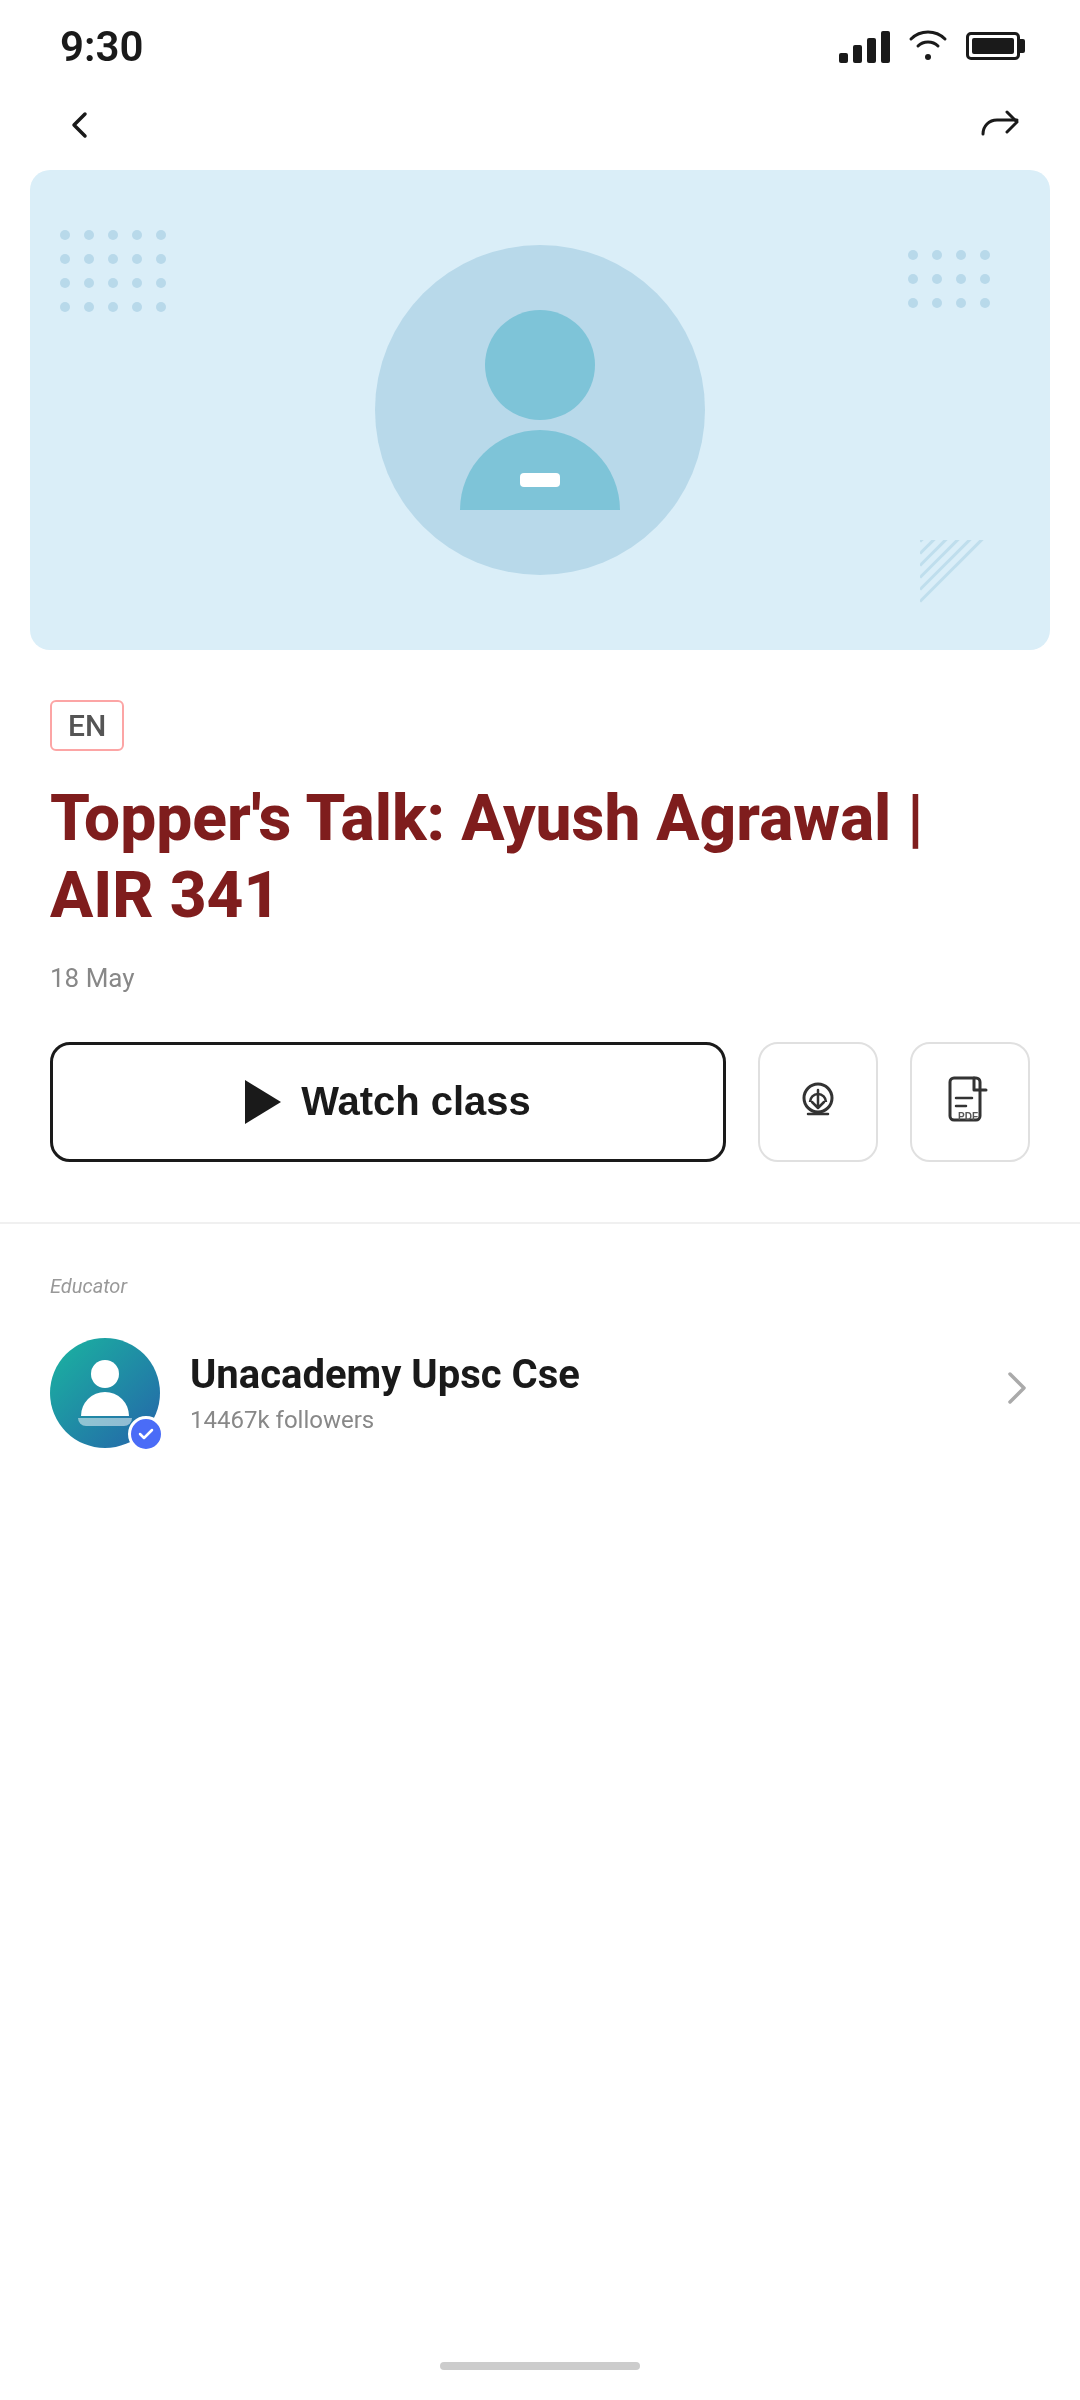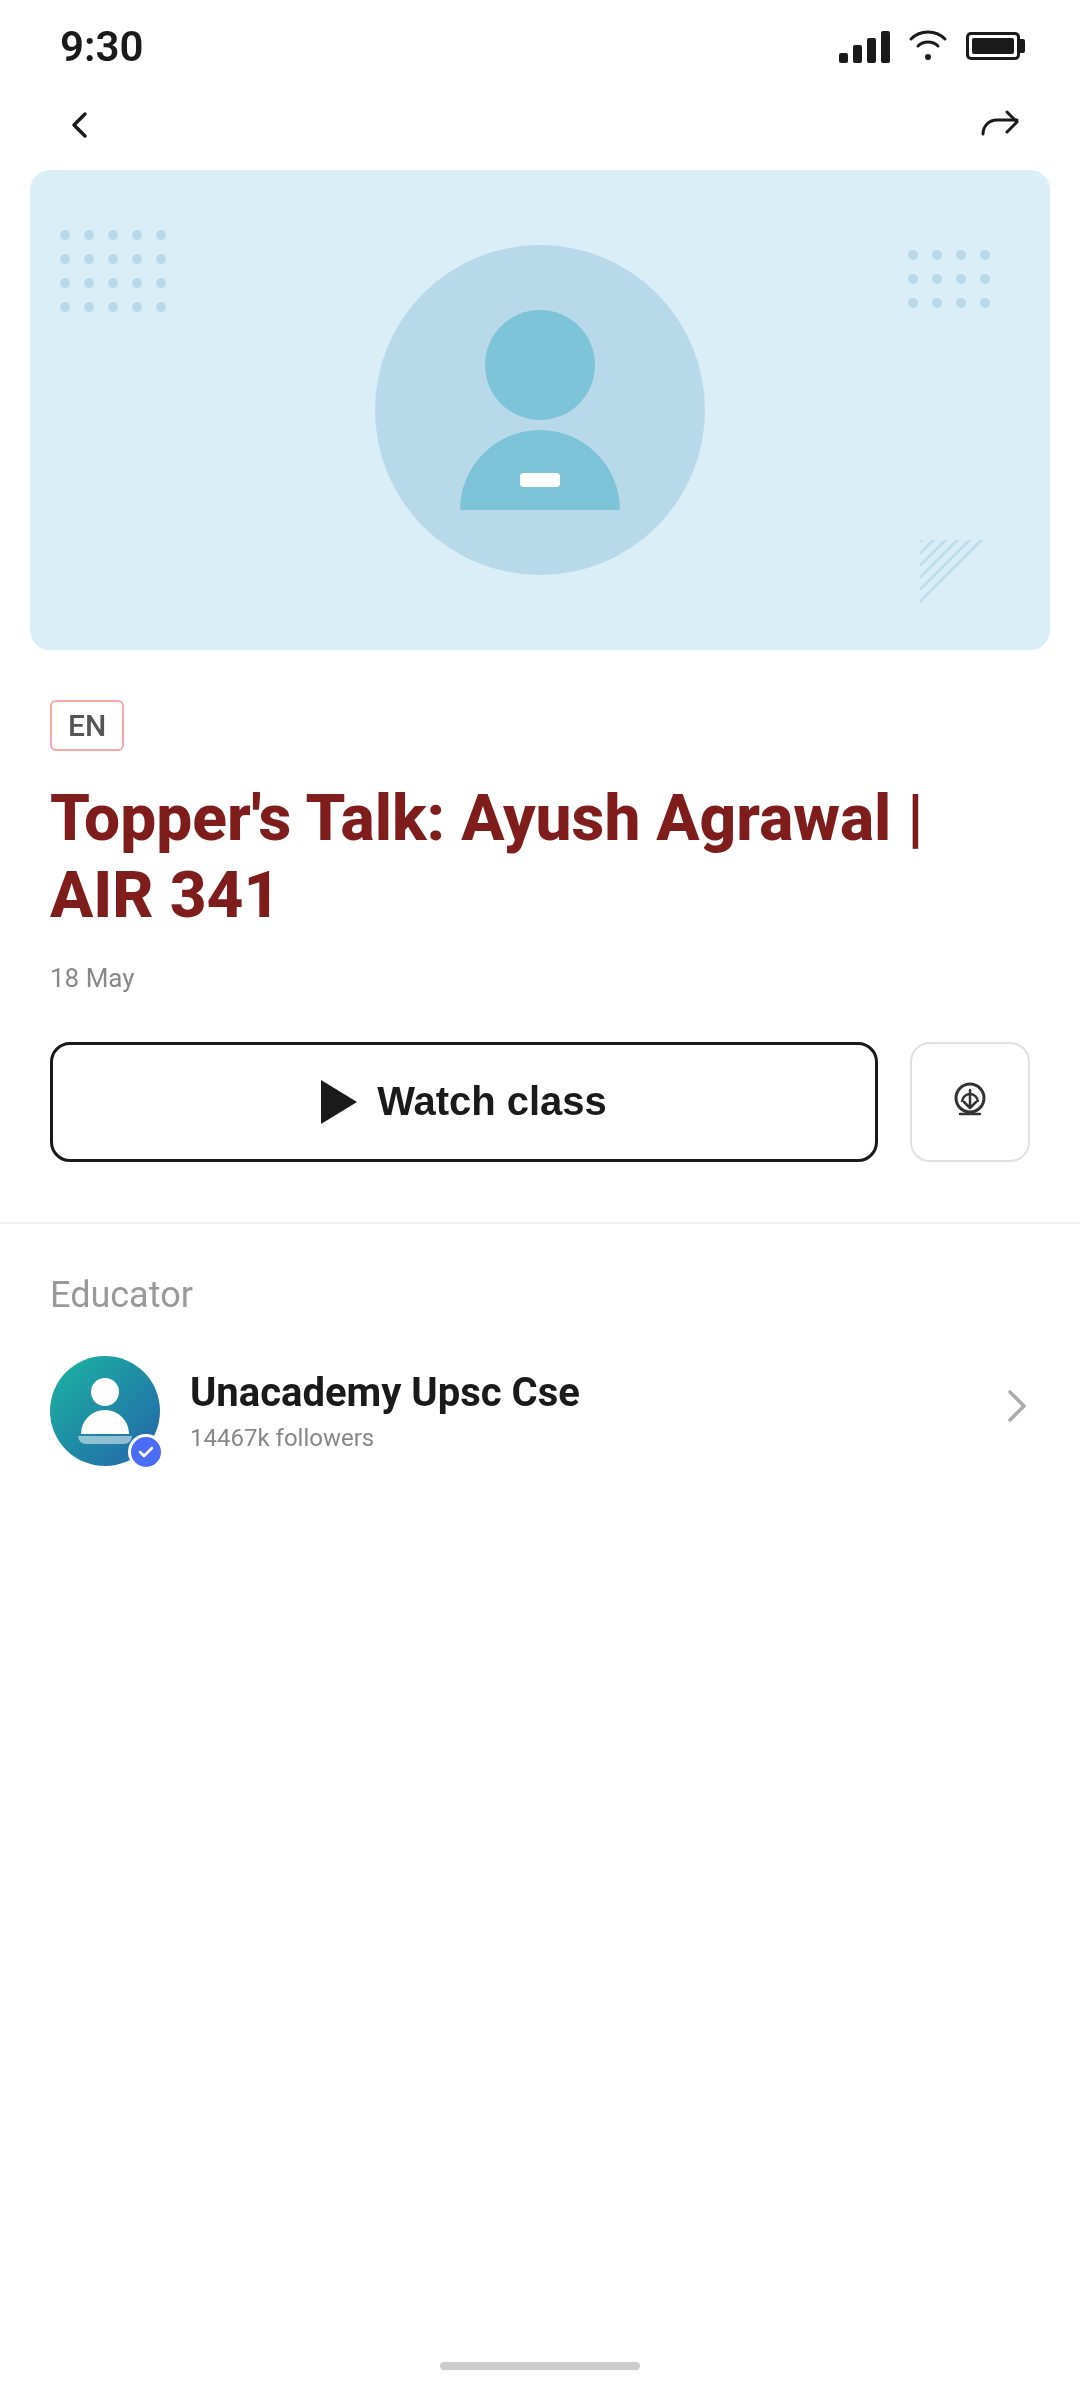--- a/index.html
+++ b/index.html
@@ -296,23 +296,24 @@
       background: #f0f0f0;
       margin: 0 -50px;
     }
 
     
     .educator-section {
       padding-top: 50px;
     }
 
     .educator-label {
-      font-size: 36px;
+      font-size: 20px;
       color: #999999;
       margin-bottom: 40px;
+      font-style: italic;
     }
 
     .educator-row {
       display: flex;
       align-items: center;
       gap: 30px;
       cursor: pointer;
     }
 
     .educator-avatar {
@@ -518,20 +519,28 @@
 
     <button class="btn-icon">
       <svg width="52" height="52" viewBox="0 0 52 52" fill="none">
         <circle cx="26" cy="22" r="14" stroke="#333" stroke-width="3" fill="none"></circle>
         <path d="M18 26c0-4.4 3.6-8 8-8s8 3.6 8 8" stroke="#333" stroke-width="2.5" fill="none"></path>
         <path d="M26 14v16M20 26l6 6 6-6" stroke="#333" stroke-width="2.5" stroke-linecap="round" stroke-linejoin="round"></path>
         <path d="M16 38h20" stroke="#333" stroke-width="2.5" stroke-linecap="round"></path>
       </svg>
     </button>
 
+    <button class="btn-icon">
+      <svg width="48" height="52" viewBox="0 0 48 52" fill="none">
+        <rect x="4" y="2" width="30" height="42" rx="4" stroke="#333" stroke-width="3" fill="none"></rect>
+        <path d="M28 2v12h12" stroke="#333" stroke-width="3" stroke-linecap="round" stroke-linejoin="round"></path>
+        <path d="M10 22h16M10 30h10" stroke="#333" stroke-width="2.5" stroke-linecap="round"></path>
+        <text x="12" y="44" font-size="10" font-weight="700" fill="#555" font-family="sans-serif">PDF</text>
+      </svg>
+    </button>
   </div>
 
   <div class="divider"></div>
 
   <div class="educator-section">
     <p class="educator-label">Educator</p>
 
     <div class="educator-row">
 
       <div class="educator-avatar">

